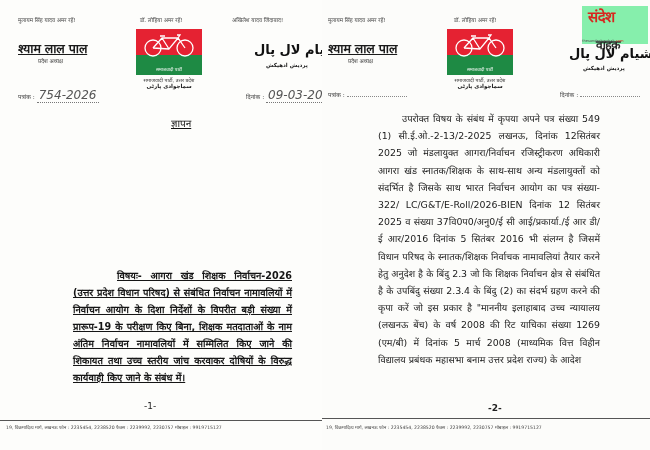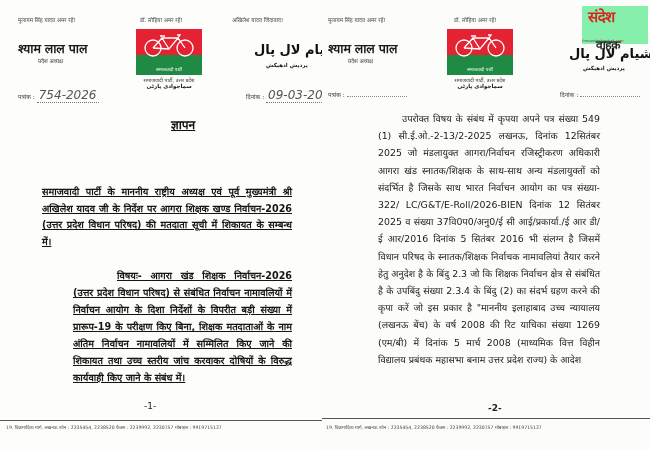--- a/index.html
+++ b/index.html
@@ -4,38 +4,38 @@
 <style>
   * { box-sizing: border-box; margin: 0; padding: 0; }
   html, body { width: 650px; height: 450px; overflow: hidden; background: #fbfbf9; }
   body { position: relative; font-family: "DejaVu Sans", "Liberation Sans", sans-serif; color: #1a1a1a; }
 
   .page { position: absolute; top: 0; height: 450px; background: #fdfdfb; }
   .page-1 { left: 0; width: 322px; }
   .page-2 { left: 322px; width: 328px; background: #fcfcfa; }
 
   .slogan { position: absolute; font-size: 5.5px; color: #444; white-space: nowrap; }
-  .name-hi { position: absolute; font-size: 12.5px; font-weight: bold; color: #1b1b1b; white-space: nowrap; letter-spacing: -0.2px; }
+  .name-hi { position: absolute; font-size: 12.5px; font-weight: bold; color: #1b1b1b; white-space: nowrap; letter-spacing: -0.2px; text-decoration: underline; }
   .desig-hi { position: absolute; font-size: 5.5px; color: #333; white-space: nowrap; }
   .name-ur { position: absolute; font-size: 13px; font-weight: bold; color: #111; white-space: nowrap; direction: rtl; }
   .desig-ur { position: absolute; font-size: 5.5px; font-weight: bold; color: #222; white-space: nowrap; direction: rtl; }
   .ref-line { position: absolute; font-size: 6px; color: #444; white-space: nowrap; }
   .ref-val { font-style: italic; color: #555; font-size: 12px; border-bottom: 1px dotted #777; padding: 0 2px; margin-top: 8px; }
   .ref-blank { display: inline-block; width: 60px; border-bottom: 1px dotted #888; vertical-align: baseline; }
 
   .logo { position: absolute; width: 66px; }
   .logo-flag { width: 66px; height: 46px; position: relative; overflow: hidden; }
   .logo-flag .red { height: 26px; background: #e52232; }
   .logo-flag .green { height: 20px; background: #1e8a44; }
   .logo-flag svg { position: absolute; left: 6px; top: 4px; }
   .logo-flag .flag-label { position: absolute; left: 0; right: 0; bottom: 3px; text-align: center; font-size: 4.5px; color: #fff; }
   .logo-cap1 { text-align: center; font-size: 5px; color: #333; margin-top: 2px; white-space: nowrap; }
   .logo-cap2 { text-align: center; font-size: 5.5px; font-weight: bold; color: #111; white-space: nowrap; }
 
-  .doc-title { position: absolute; font-size: 12px; font-weight: bold; text-decoration: underline; color: #111; padding-left: 8px; }
+  .doc-title { position: absolute; font-size: 10px; font-weight: normal; text-decoration: underline; color: #111; padding-left: 8px; }
   .addr { position: absolute; font-size: 10px; color: #111; line-height: 15px; white-space: nowrap; }
   .para { position: absolute; font-size: 9.6px; line-height: 16.5px; color: #151515; text-align: justify; }
   .para.ul span { text-decoration: underline; }
   .subject { position: absolute; font-size: 9.6px; line-height: 17px; color: #151515; text-align: justify; font-weight: 600; }
   .subject span { text-decoration: underline; margin-left: 44px; }
   .body2 { position: absolute; font-size: 9.4px; line-height: 17.2px; color: #1a1a1a; text-align: justify; }
 
   .page-num { position: absolute; font-size: 9px; color: #222; }
   .footer-rule { position: absolute; height: 1px; background: #555; }
   .footer { position: absolute; font-size: 4.6px; color: #444; white-space: nowrap; }
@@ -83,23 +83,20 @@
     <span class="ref-val">754-2026</span>
   </div>
   <div class="ref-line" style="left:246px;top:88px;">
     <span>दिनांक :</span>
     <span class="ref-val">09-03-2026</span>
   </div>
 
   <div class="doc-title" style="left:163px;top:116px;">ज्ञापन</div>
 
 
-  <div class="para ul" style="left:42px;top:184px;width:250px;font-weight:600;">
-    <span>समाजवादी पार्टी के माननीय राष्ट्रीय अध्यक्ष एवं पूर्व मुख्यमंत्री श्री अखिलेश यादव जी के निर्देश पर आगरा शिक्षक खण्ड निर्वाचन-2026 (उत्तर प्रदेश विधान परिषद) की मतदाता सूची में शिकायत के सम्बन्ध में।</span>
-  </div>
 
   <div class="subject" style="left:73px;top:267px;width:219px;">
     <span>विषयः- आगरा खंड शिक्षक निर्वाचन-2026 (उत्तर प्रदेश विधान परिषद) से संबंधित निर्वाचन नामावलियों में निर्वाचन आयोग के दिशा निर्देशों के विपरीत बड़ी संख्या में प्रारूप-19 के परीक्षण किए बिना, शिक्षक मतदाताओं के नाम अंतिम निर्वाचन नामावलियों में सम्मिलित किए जाने की शिकायत तथा उच्च स्तरीय जांच करवाकर दोषियों के विरुद्ध कार्यवाही किए जाने के संबंध में।</span>
   </div>
 
   <div class="page-num" style="left:144px;top:401px;">-1-</div>
 
   <div class="footer-rule" style="left:0;top:420px;width:322px;"></div>
   <div class="footer" style="left:6px;top:424px;">19, विक्रमादित्य मार्ग, लखनऊ   फोन : 2235454, 2238520   फैक्स : 2239992, 2230757   मोबाइल : 9919715127</div>
 </div>

